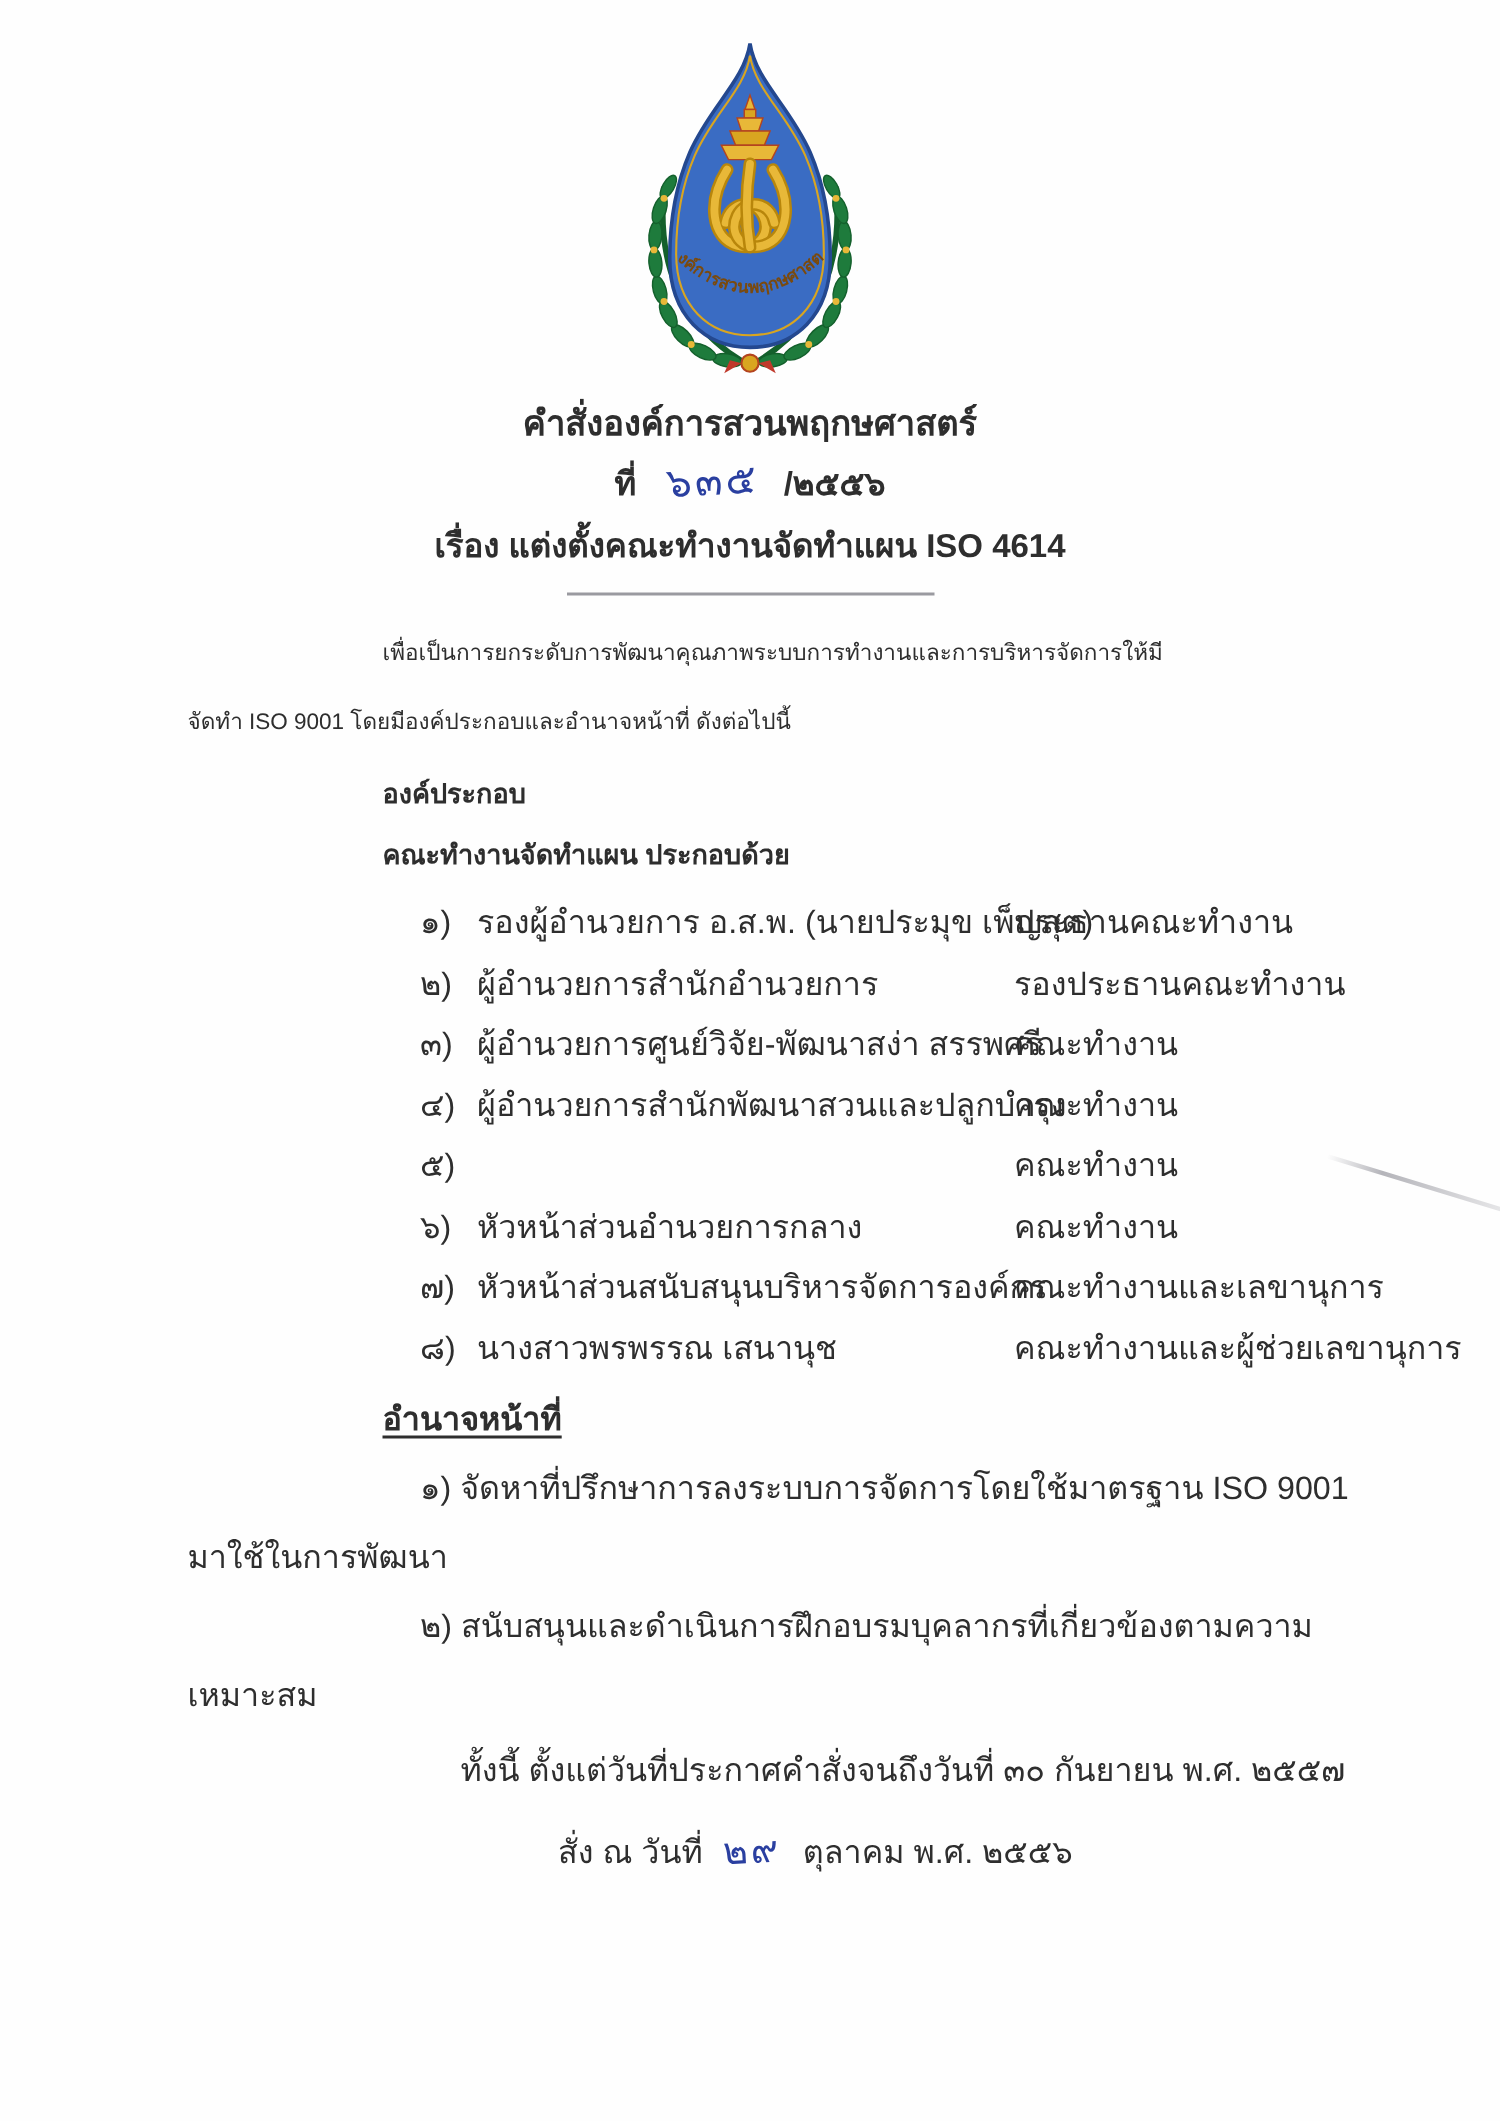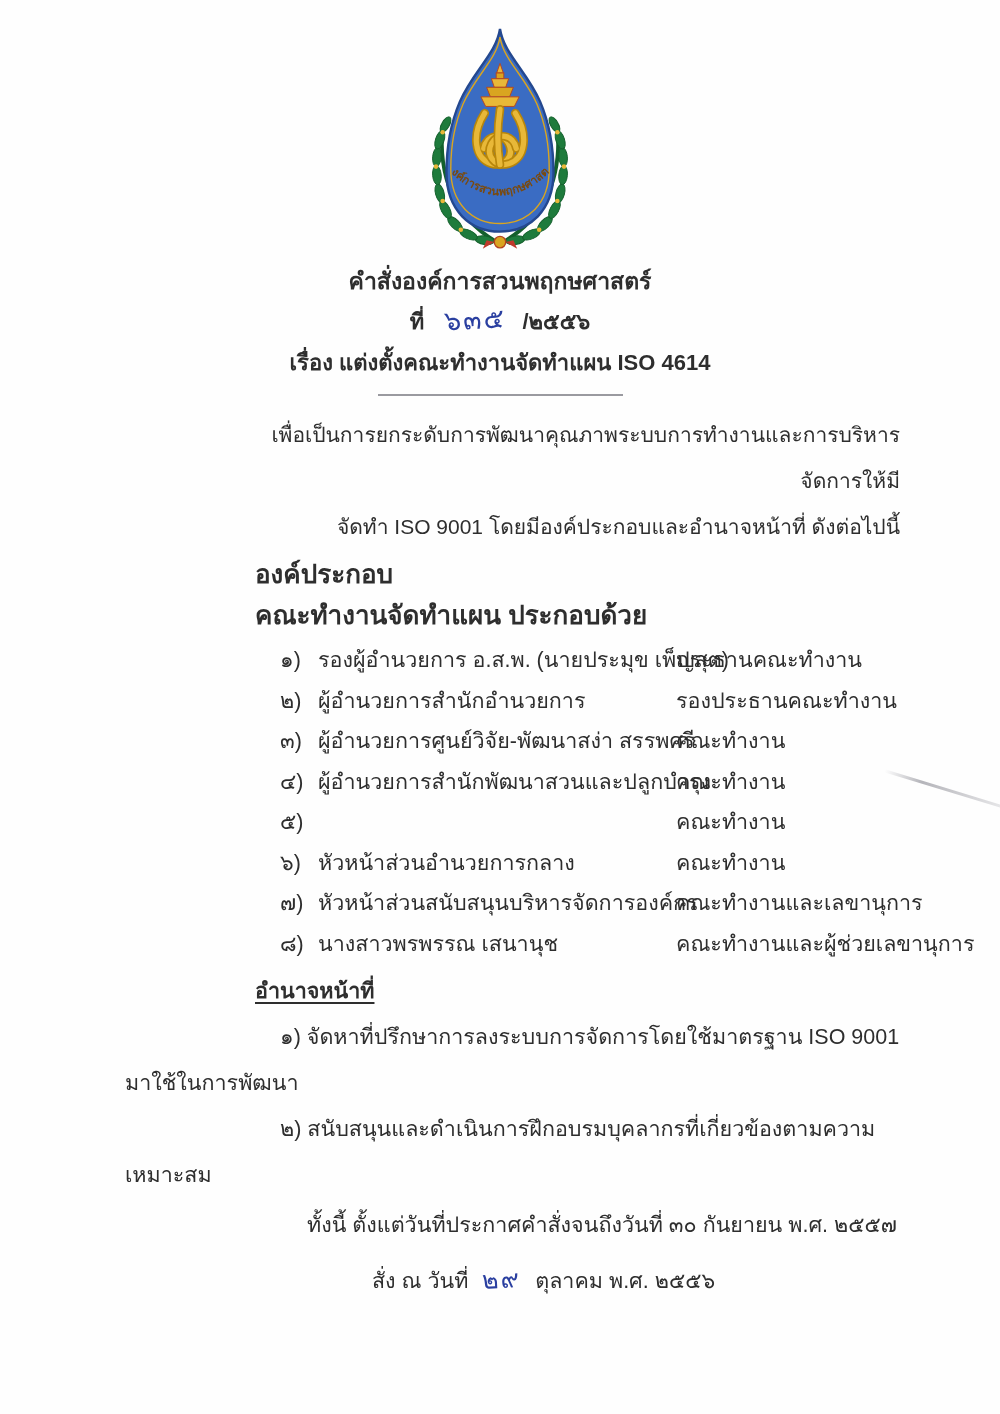--- a/index.html
+++ b/index.html
@@ -21,24 +21,24 @@
   .doc-title{font-size:23px;font-weight:bold;line-height:34px;}
   .doc-number{font-size:22px;font-weight:bold;line-height:44px;}
   .handwriting{
     color:#2a3fa0;font-weight:normal;font-size:27px;
     display:inline-block;transform:rotate(-3deg);
     letter-spacing:2px;padding:0 10px 0 14px;
   }
   .doc-subject{font-size:22px;font-weight:bold;line-height:38px;}
   .divider{width:245px;height:2px;background:#9a9aa0;margin:12px auto 16px auto;}
   
-  .intro{font-size:21px;line-height:46px;text-align:right;}
+  .intro{font-size:15px;line-height:46px;}
   .intro .l0{text-indent:130px;}
   
-  .sec-heading{font-size:26px;font-weight:bold;line-height:45px;margin-left:130px;margin-top:2px;}
+  .sec-heading{font-size:18px;font-weight:bold;line-height:45px;margin-left:130px;margin-top:2px;}
   .member{position:relative;height:40.5px;line-height:40.5px;font-size:21.5px;}
   .member .num{position:absolute;left:155px;}
   .member .name{position:absolute;left:193px;white-space:nowrap;}
   .member .role{position:absolute;left:551px;white-space:nowrap;text-align:center;}
   
   .duties-heading{font-size:21.5px;font-weight:bold;line-height:46px;margin-left:130px;text-decoration:underline;text-underline-offset:4px;margin-top:4px;}
   .duty-line{font-size:21.5px;line-height:46px;}
   .duty-line.indent{text-indent:155px;}
   
   .effective{font-size:21.5px;line-height:46px;text-indent:182px;margin-top:4px;}

